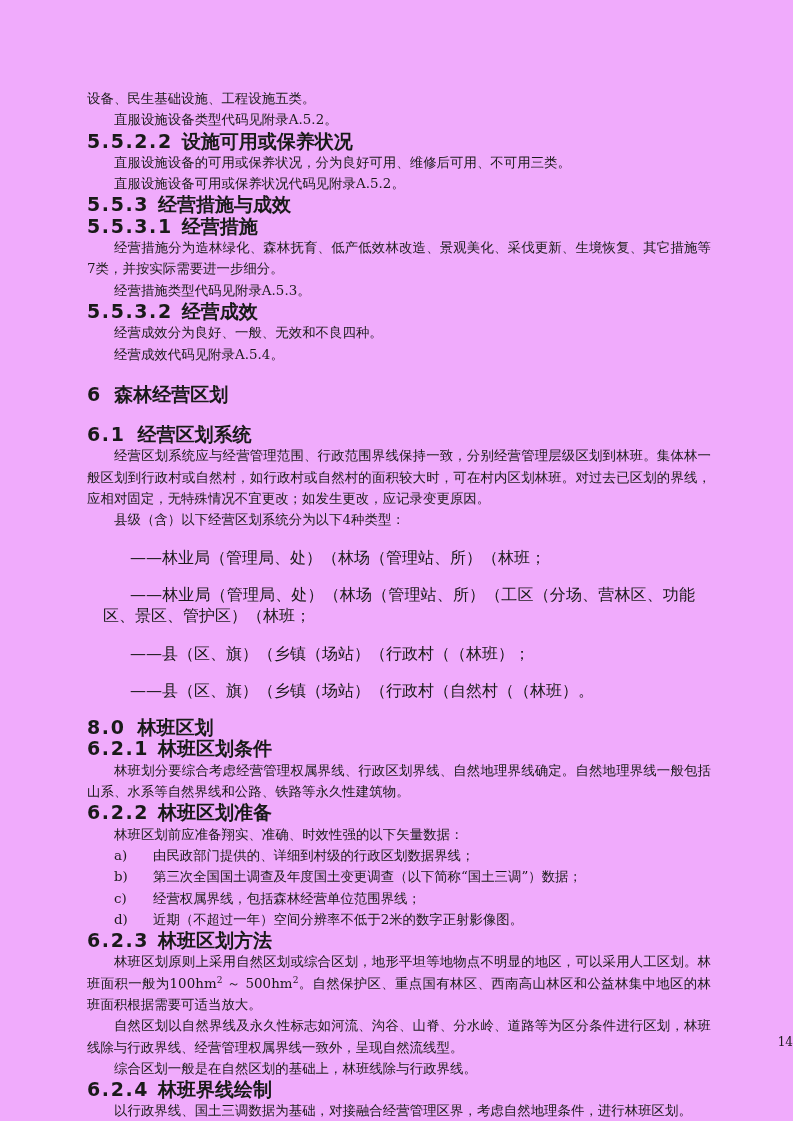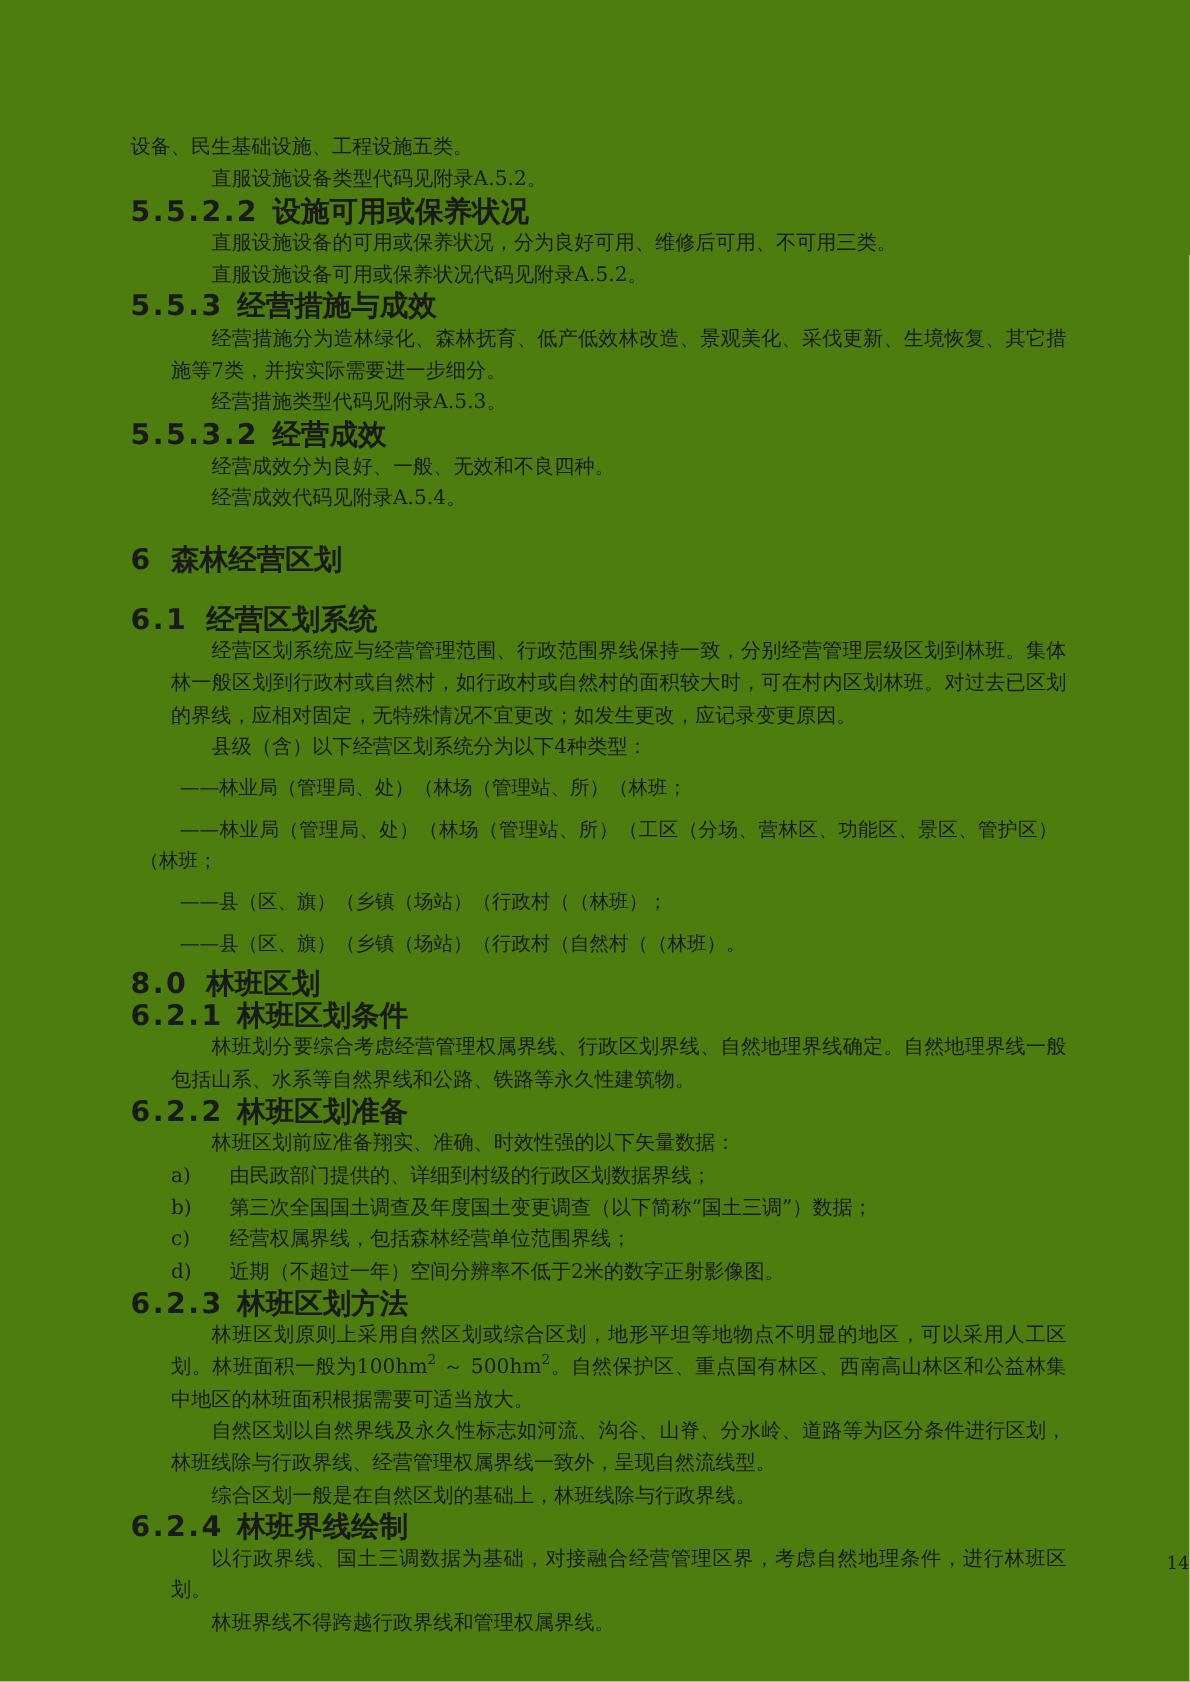--- a/index.html
+++ b/index.html
@@ -8,21 +8,21 @@
     background: #ffffff;
   }
   body {
     font-family: "DejaVu Sans", "Liberation Sans", sans-serif;
     color: #1a1a1a;
   }
   .page {
     position: relative;
     width: 793px;
     height: 1121px;
-    background: #4d7c0f;
+    background: #f0abfc;
     box-sizing: border-box;
     overflow: hidden;
   }
   .content {
     position: absolute;
     left: 87px;
     top: 88px;
     width: 624px;
   }
   
@@ -30,21 +30,20 @@
     font-size: 13.4px;
     line-height: 21.3px;
     text-align: justify;
     text-justify: inter-ideograph;
     margin: 0;
     letter-spacing: 0.05px;
     font-family: "DejaVu Serif", "Liberation Serif", serif;
   }
   .para.indent {
     text-indent: 27px;
-    margin-left: 27px;
   }
   .para.noindent {
     text-indent: 0;
   }
   
   .heading {
     font-family: "DejaVu Sans", "Liberation Sans", sans-serif;
     font-weight: bold;
     font-size: 19px;
     line-height: 21.3px;
@@ -58,25 +57,25 @@
   .heading .title {
     margin-left: 9px;
   }
   .h1 .num { letter-spacing: 0; }
   .h1 .title { margin-left: 14px; }
   .h2 .title { margin-left: 12px; font-family: Liberation Serif, serif; }
 
   
   .dashitem {
     font-family: "DejaVu Serif", "Liberation Serif", serif;
-    font-size: 13px;
+    font-size: 16px;
     line-height: 21.3px;
     text-align: justify;
     text-justify: inter-ideograph;
-    margin: 6px;
+    margin: 16px;
     text-indent: 27px;
   }
   
   .alist {
     margin: 0;
     padding: 0;
     list-style: none;
   }
   .alist li {
     font-family: "DejaVu Serif", "Liberation Serif", serif;
@@ -111,20 +110,21 @@
 <body>
 
 <div class="page">
   <div class="content" id="body-root">
       <div class="para noindent">设备、民生基础设施、工程设施五类。</div>
       <div class="para indent">直服设施设备类型代码见附录A.5.2。</div>
       <div class="heading h4"><span class="num">5.5.2.2</span><span class="title">设施可用或保养状况</span></div>
       <div class="para indent">直服设施设备的可用或保养状况，分为良好可用、维修后可用、不可用三类。</div>
       <div class="para indent">直服设施设备可用或保养状况代码见附录A.5.2。</div>
       <div class="heading h3"><span class="num">5.5.3</span><span class="title">经营措施与成效</span></div>
+      <div class="heading h4"><span class="num">5.5.3.1</span><span class="title">经营措施</span></div>
       <div class="para indent">经营措施分为造林绿化、森林抚育、低产低效林改造、景观美化、采伐更新、生境恢复、其它措施等7类，并按实际需要进一步细分。</div>
       <div class="para indent">经营措施类型代码见附录A.5.3。</div>
       <div class="heading h4"><span class="num">5.5.3.2</span><span class="title">经营成效</span></div>
       <div class="para indent">经营成效分为良好、一般、无效和不良四种。</div>
       <div class="para indent">经营成效代码见附录A.5.4。</div>
       <div style="height: 19px;"></div>
       <div class="heading h1"><span class="num">6</span><span class="title">森林经营区划</span></div>
       <div style="height: 19px;"></div>
       <div class="heading h2"><span class="num">6.1</span><span class="title">经营区划系统</span></div>
       <div class="para indent">经营区划系统应与经营管理范围、行政范围界线保持一致，分别经营管理层级区划到林班。集体林一般区划到行政村或自然村，如行政村或自然村的面积较大时，可在村内区划林班。对过去已区划的界线，应相对固定，无特殊情况不宜更改；如发生更改，应记录变更原因。</div>

